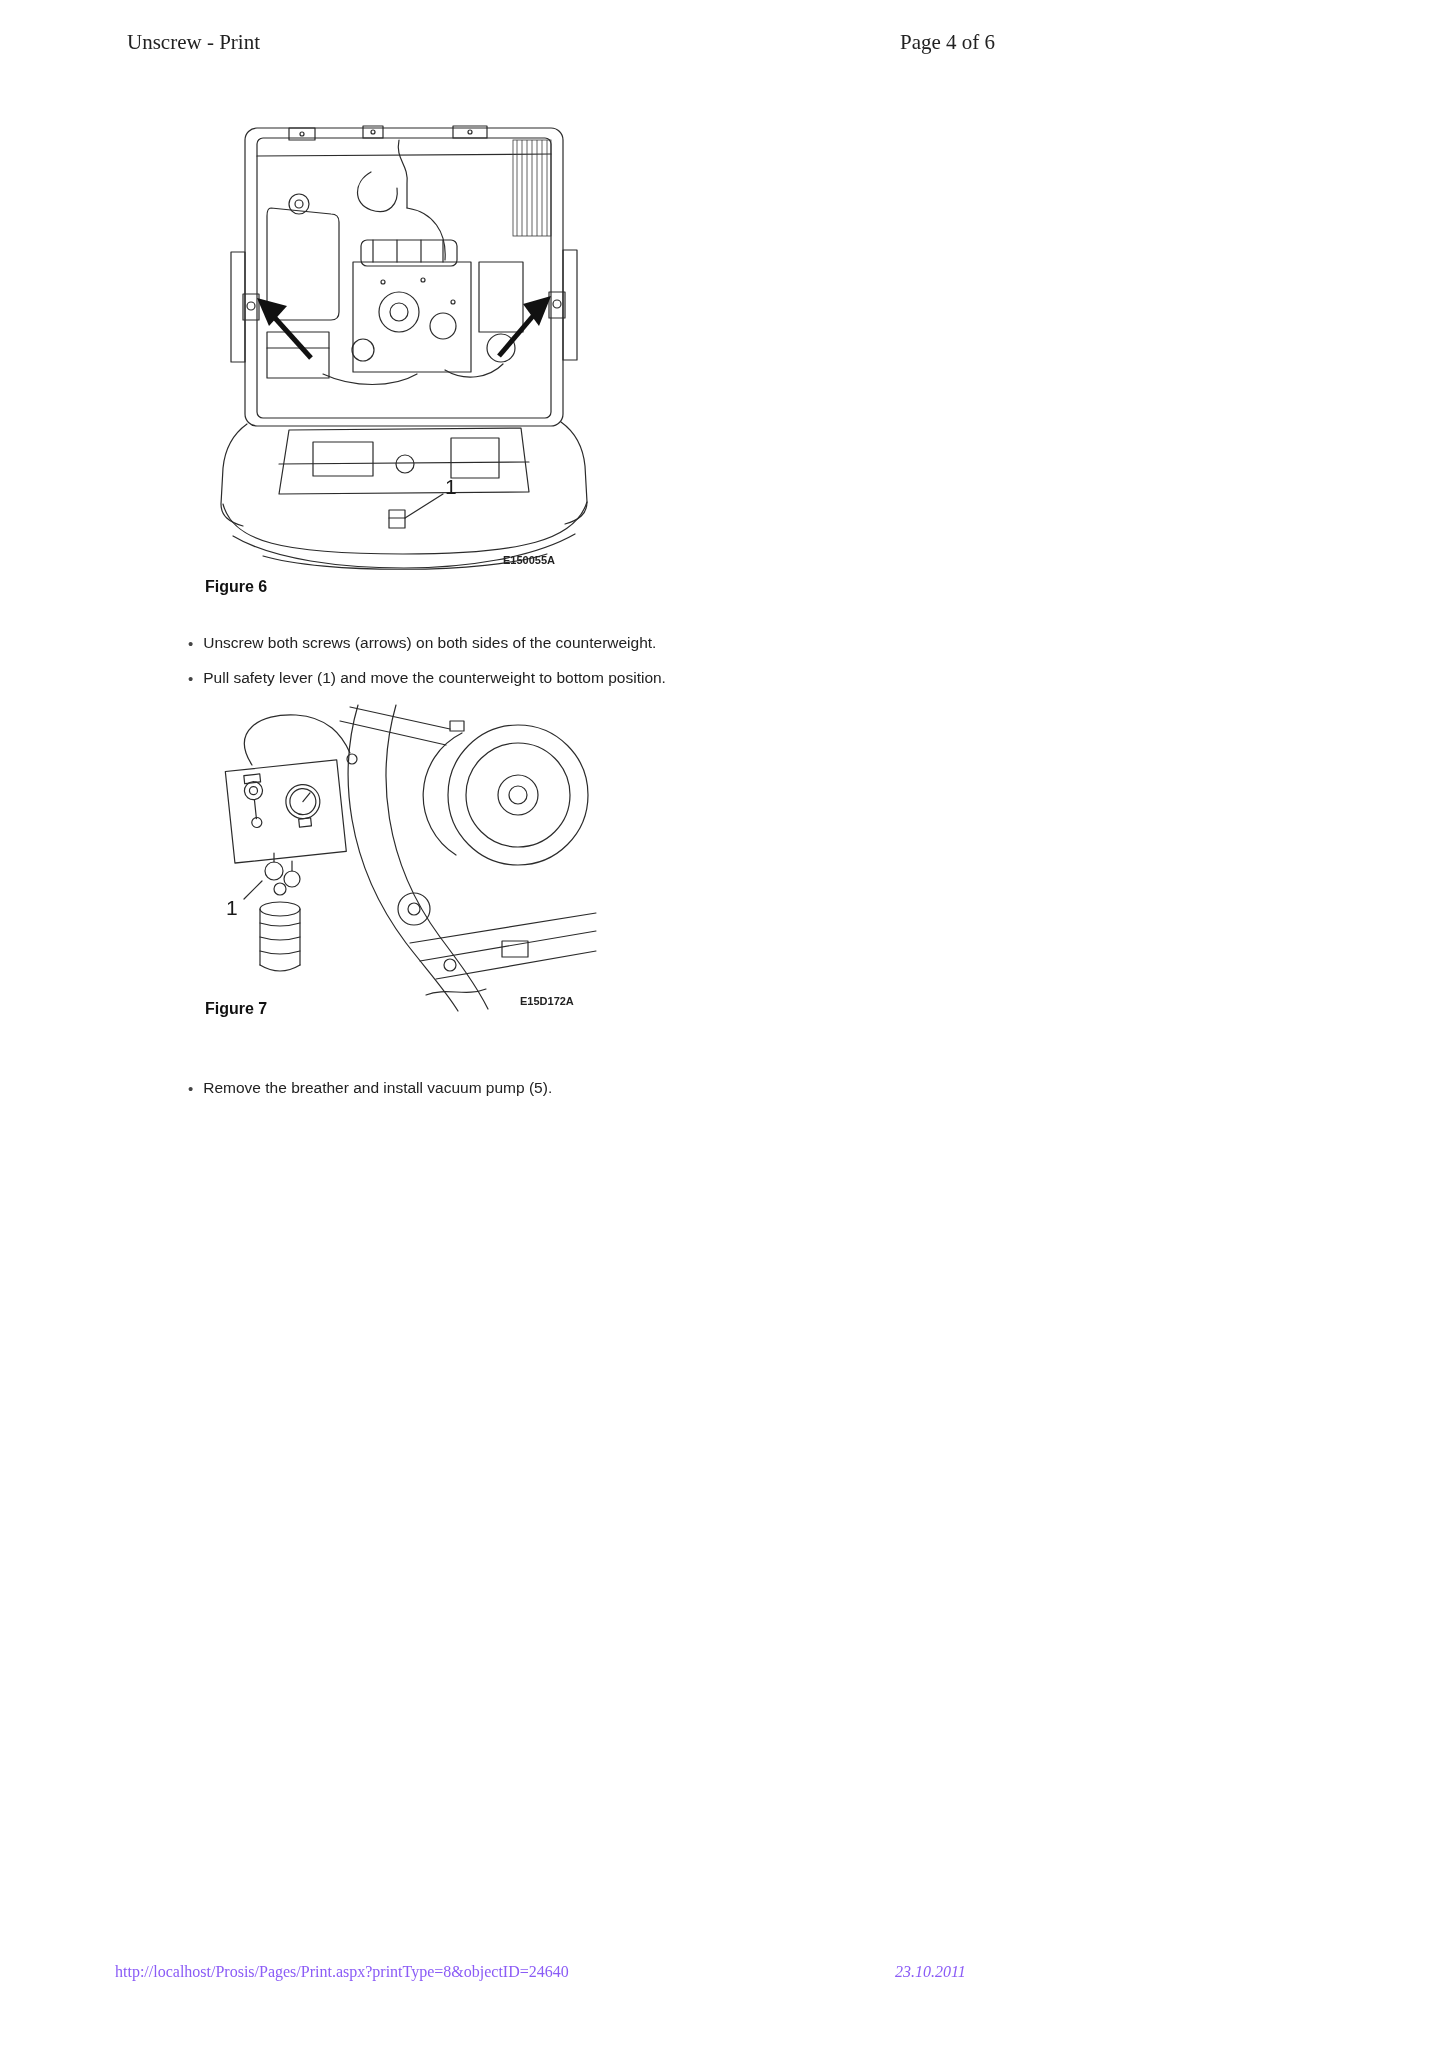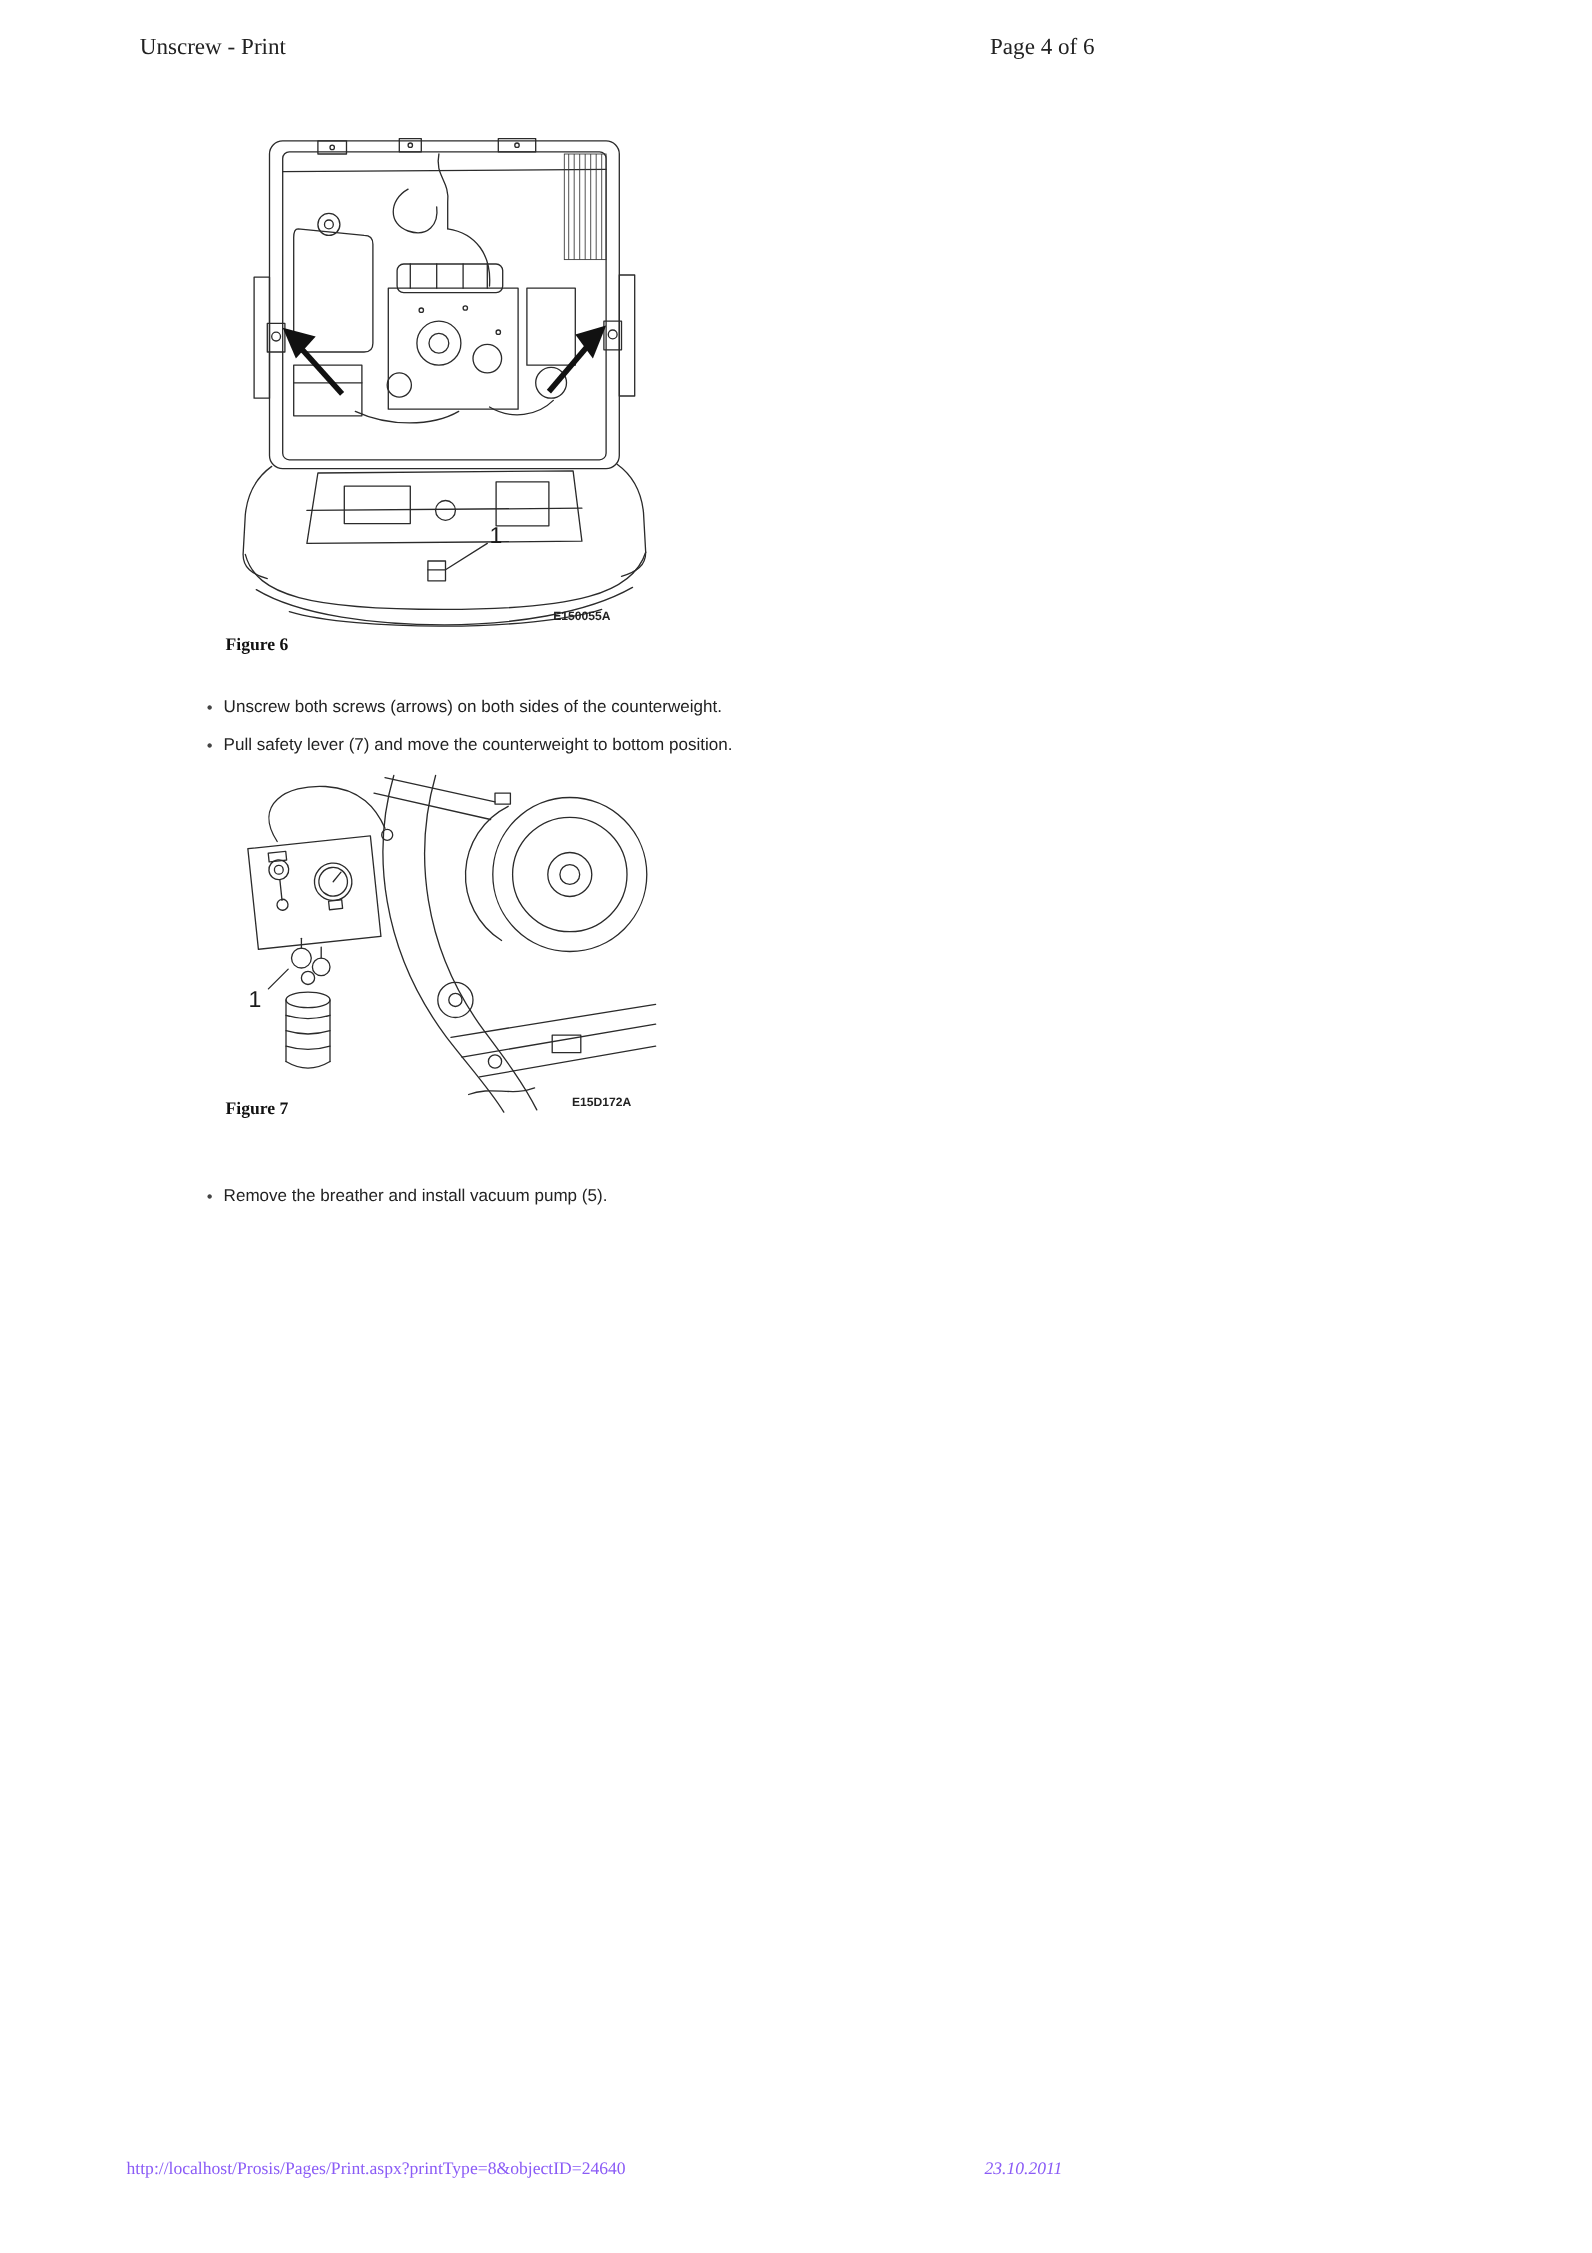--- a/index.html
+++ b/index.html
@@ -3,21 +3,21 @@
 <meta charset="utf-8">
 <style>
   html,body{margin:0;padding:0;background:#ffffff;}
   body{
     width:1447px;height:2048px;position:relative;overflow:hidden;
     font-family:"Liberation Sans", sans-serif;color:#1c1c1c;
   }
   .serif{font-family:"Liberation Serif", serif;}
   .abs{position:absolute;}
   .header-text{font-size:21px;color:#222;}
-  .figure-caption{font-weight:bold;font-size:16px;color:#111;font-family:Liberation Serif, serif;}
+  .figure-caption{font-weight:bold;font-size:16px;color:#111;}
   .bullet-row{display:flex;align-items:flex-start;gap:10px;font-size:15.5px;color:#222;}
   .bullet-marker{font-size:15px;line-height:19px;color:#444;}
   .footer-text{font-size:16px;color:#8b5cf6;}
   .drawing{display:block;}
   svg .ln{stroke:#2b2b2b;fill:none;stroke-width:1.2;stroke-linecap:round;stroke-linejoin:round;}
   svg .thin{stroke:#3a3a3a;fill:none;stroke-width:0.8;}
   svg .arrow-shaft{stroke:#111;stroke-width:5;fill:none;}
   svg .arrow-head{fill:#111;stroke:none;}
   svg .fig-code{font-family:"Liberation Sans", sans-serif;font-size:11px;font-weight:bold;fill:#222;}
   svg .callout-num{font-family:"Liberation Sans", sans-serif;font-size:21px;fill:#1a1a1a;}
@@ -119,21 +119,21 @@
 </div>
 
 <div class="abs figure-caption" style="left:205px;top:578px;">Figure 6</div>
 
 <div class="abs bullet-row" style="left:188px;top:634px;width:620px;">
   <span class="bullet-marker">•</span>
   <span>Unscrew both screws (arrows) on both sides of the counterweight.</span>
 </div>
 <div class="abs bullet-row" style="left:188px;top:669px;width:620px;">
   <span class="bullet-marker">•</span>
-  <span>Pull safety lever (7) and move the counterweight to bottom position.</span>
+  <span>Pull safety lever (1) and move the counterweight to bottom position.</span>
 </div>
 
 <div class="abs" style="left:200px;top:703px;width:412px;height:318px;">
   <svg class="drawing" width="412" height="318" viewBox="0 0 412 318">
     <g class="ln">
       <circle cx="318" cy="92" r="70"></circle>
       <circle cx="318" cy="92" r="52"></circle>
       <circle cx="318" cy="92" r="20"></circle>
       <circle cx="318" cy="92" r="9"></circle>
       <path d="M150,4 L250,26"></path>

